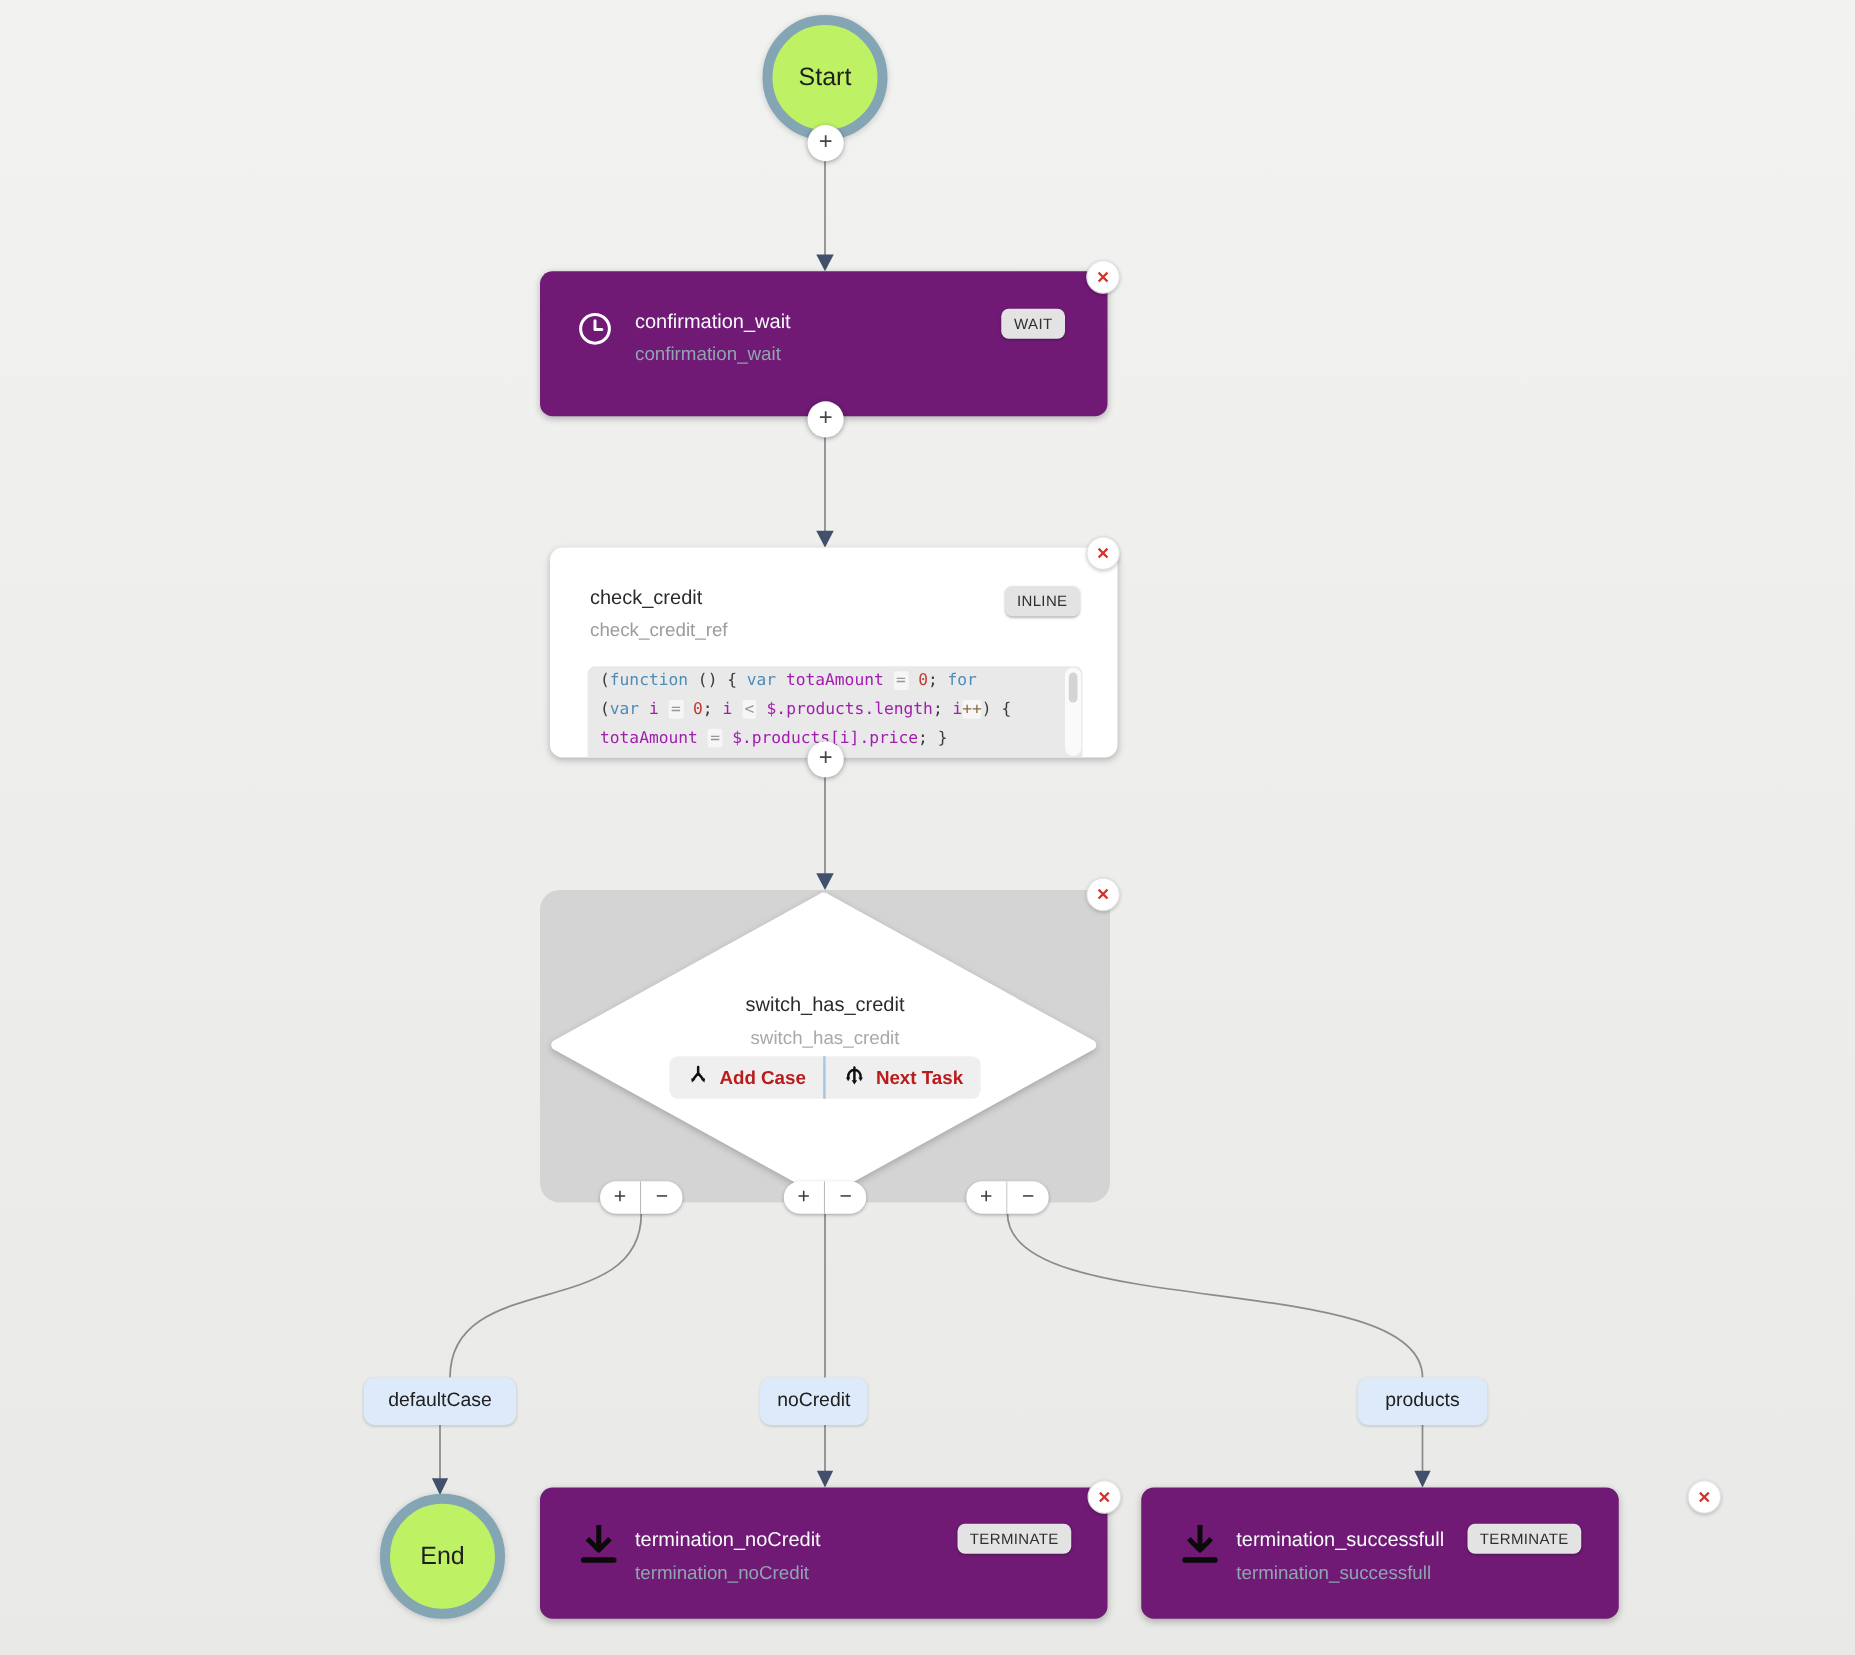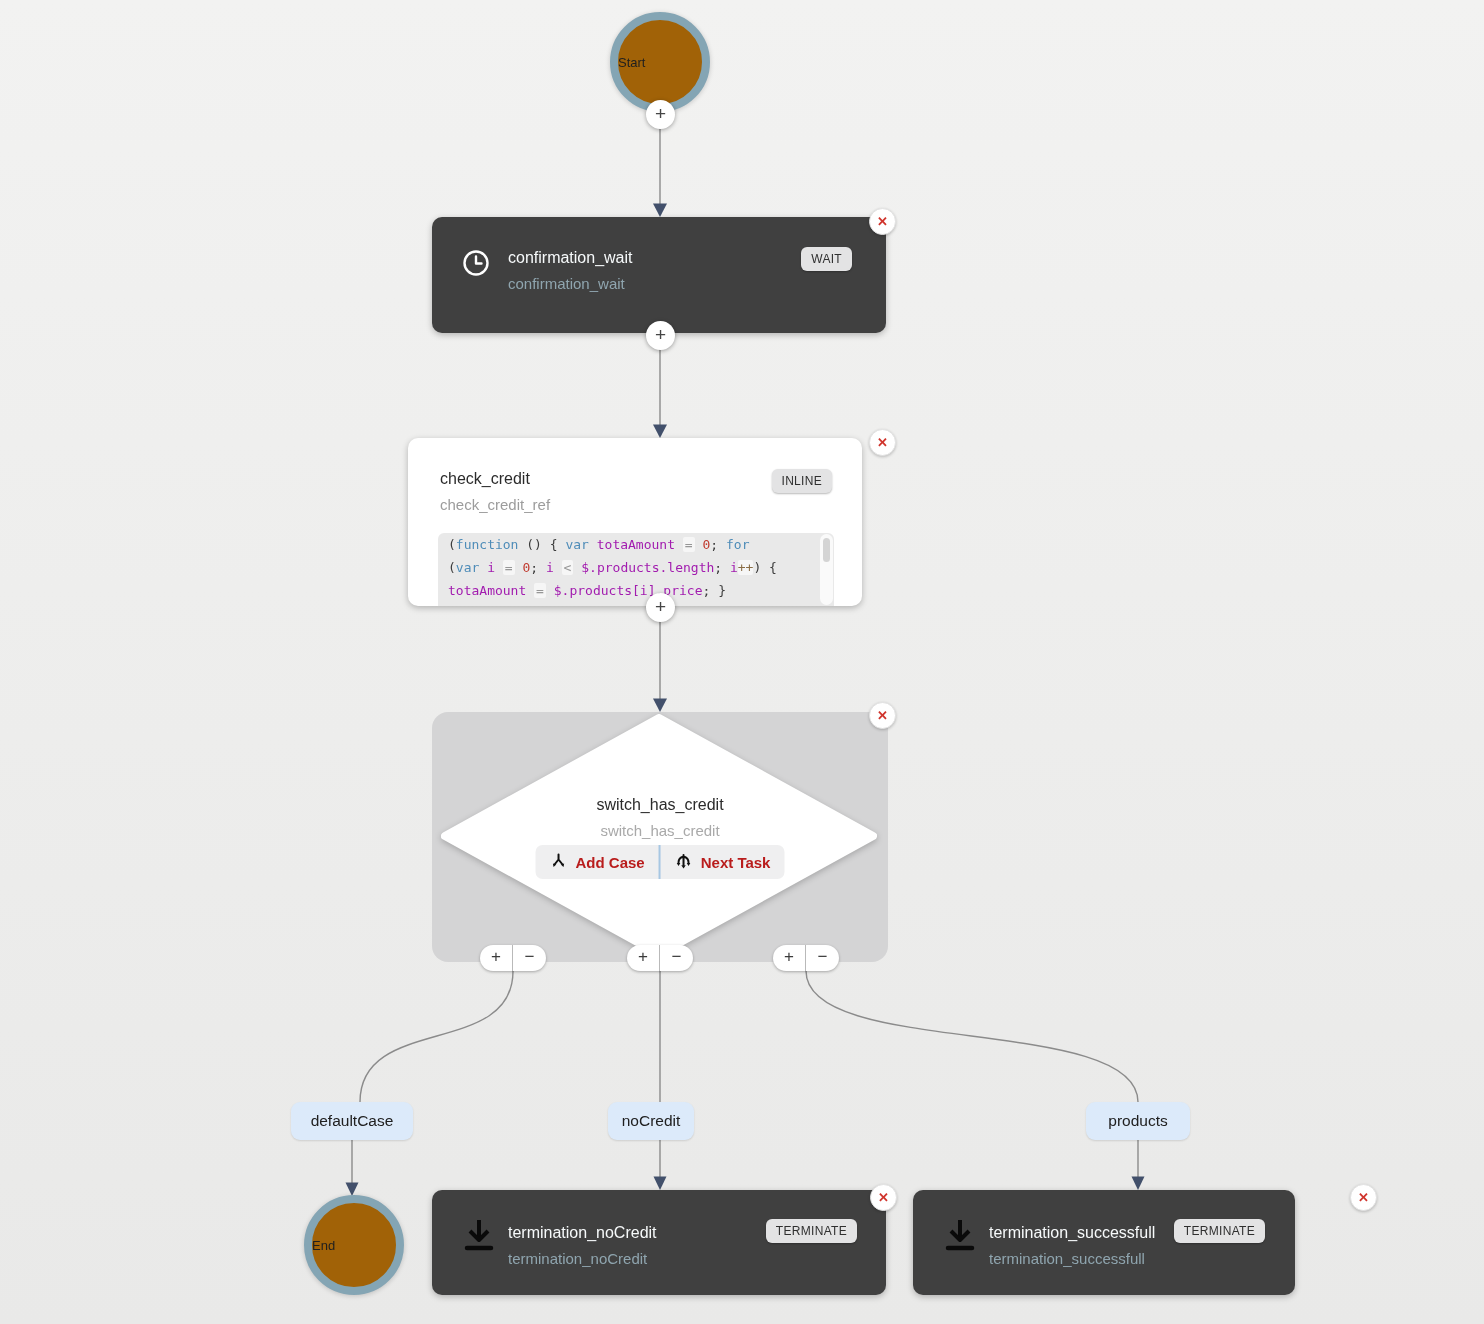--- a/index.html
+++ b/index.html
@@ -12,28 +12,28 @@
   .canvas { position:relative; width:1484px; height:1324px; }
 
   
   .edges { position:absolute; left:0; top:0; width:1484px; height:1324px; z-index:1; pointer-events:none; }
   .edges line, .edges path { stroke:#8b8b8b; stroke-width:1.4; fill:none; }
   .edges polygon { fill:#42506b; }
 
   
   .terminal-circle {
     position:absolute; width:100px; height:100px; border-radius:50%;
-    background:#a16207; border:8px solid #84a5b4; z-index:2;
-    display:flex; align-items:center; justify-content:flex-start;
-    font-size:13px; color:#1f1f1f; box-shadow:0 1px 5px rgba(0,0,0,.18);
+    background:#bef264; border:8px solid #84a5b4; z-index:2;
+    display:flex; align-items:center; justify-content:center;
+    font-size:20px; color:#1f1f1f; box-shadow:0 1px 5px rgba(0,0,0,.18);
   }
 
   
   .node { position:absolute; width:454px; border-radius:10px; z-index:2; box-shadow:0 2px 6px rgba(0,0,0,.25); }
-  .node.teal { background:#404040; height:116px; }
+  .node.teal { background:#701a75; height:116px; }
   .node.white { background:#ffffff; height:168px; overflow:hidden; }
   .node-title { position:absolute; left:76px; top:32px; font-size:16px; white-space:nowrap; }
   .node-sub   { position:absolute; left:76px; top:58px; font-size:15px; white-space:nowrap; }
   .teal .node-title { color:#f7fafb; }
   .teal .node-sub   { color:#8fa5af; }
   .white .node-title { left:32px; color:#2b2b2b; }
   .white .node-sub   { left:32px; color:#9c9c9c; }
 
   .badge {
     position:absolute; padding:5px 10px; background:#e3e3e4; border-radius:6px;
@@ -151,21 +151,21 @@
     <div class="node-sub">confirmation_wait</div>
     <div class="badge" style="right:34px; top:30px;">WAIT</div>
   </div>
   <div class="close-btn" style="left:869px; top:208px;">
     <span>✕</span>
   </div>
   <div class="plus-circle" style="left:646px; top:321px;">
     <span>+</span>
   </div>
 
-  <div class="node white" style="left:408px; top:438px;">
+  <div class="node white" style="left:440px; top:438px;">
     <div class="node-title">check_credit</div>
     <div class="node-sub">check_credit_ref</div>
     <div class="badge" style="right:30px; top:31px;">INLINE</div>
     <div class="code-block">
       <div id="code-content">
           <div class="code-line"><span class="tok-p">(</span><span class="tok-kw">function</span><span class="tok-p"> () { </span><span class="tok-kw">var</span><span class="tok-p"> </span><span class="tok-id">totaAmount</span><span class="tok-p"> </span><span class="tok-op">=</span><span class="tok-p"> </span><span class="tok-num">0</span><span class="tok-p">; </span><span class="tok-kw">for</span></div>
           <div class="code-line"><span class="tok-p">(</span><span class="tok-kw">var</span><span class="tok-p"> </span><span class="tok-id">i</span><span class="tok-p"> </span><span class="tok-op">=</span><span class="tok-p"> </span><span class="tok-num">0</span><span class="tok-p">; </span><span class="tok-id">i</span><span class="tok-p"> </span><span class="tok-op">&lt;</span><span class="tok-p"> </span><span class="tok-id">$.products.length</span><span class="tok-p">; </span><span class="tok-id">i</span><span class="tok-inc">++</span><span class="tok-p">) {</span></div>
           <div class="code-line"><span class="tok-id">totaAmount</span><span class="tok-p"> </span><span class="tok-op">=</span><span class="tok-p"> </span><span class="tok-id">$.products[i].price</span><span class="tok-p">; }</span></div>
         </div>
       <div class="code-scroll-track">

